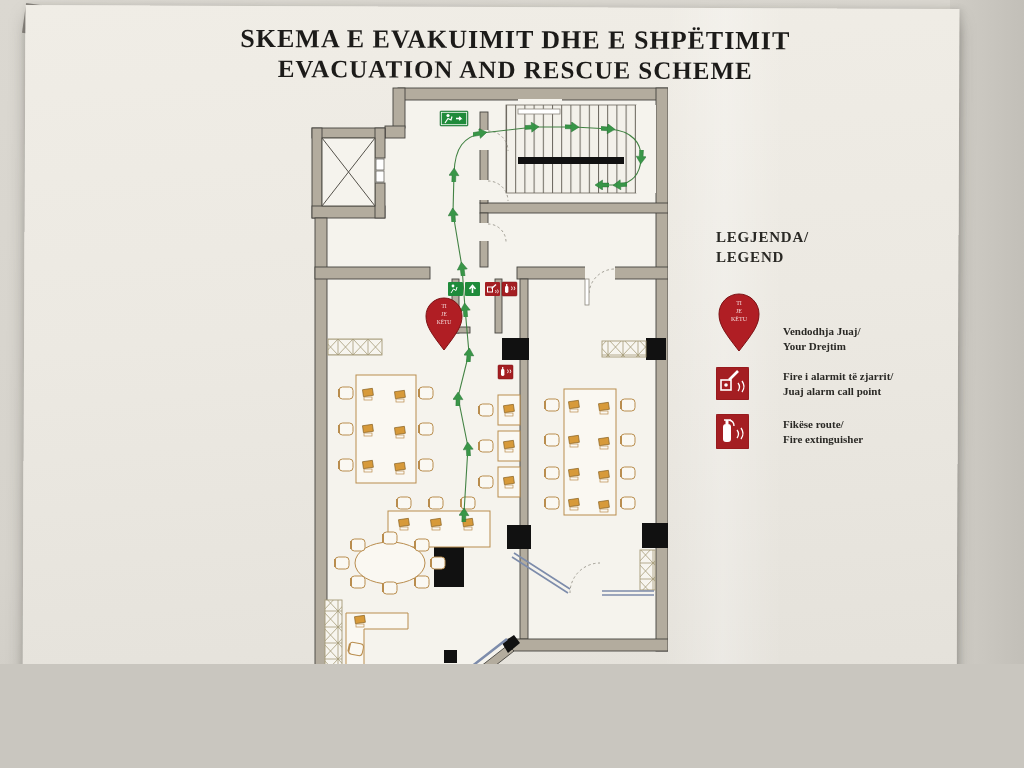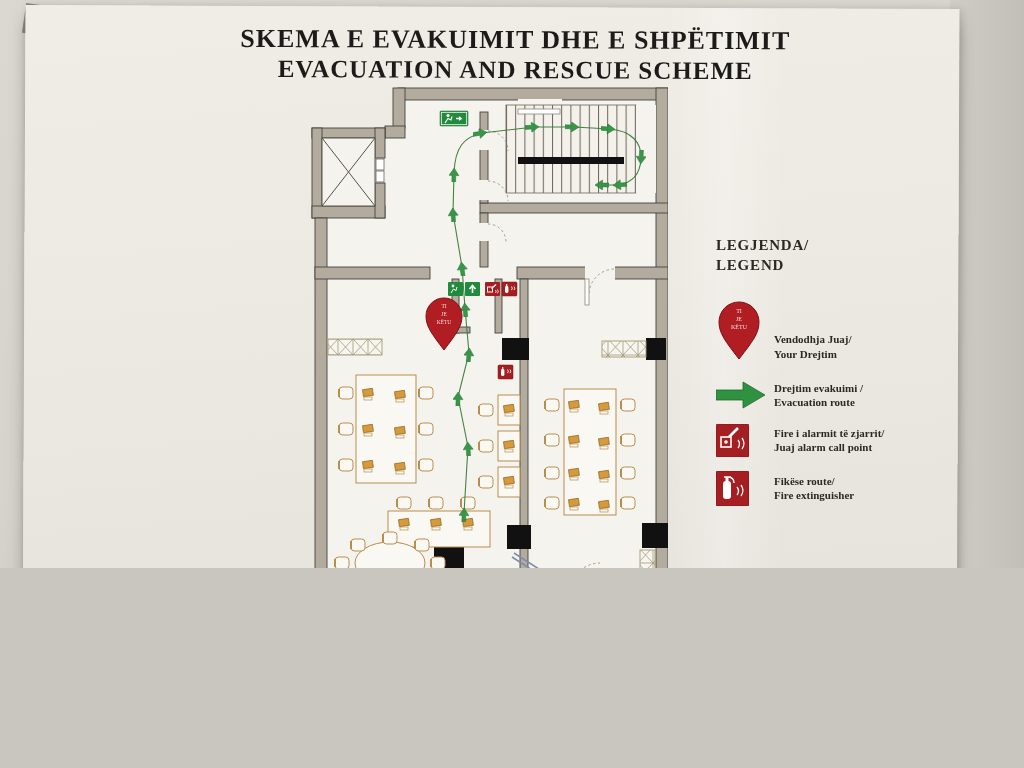--- a/index.html
+++ b/index.html
@@ -1,16 +1,16 @@
 <!DOCTYPE html>
 <html><head>
 <meta charset="utf-8">
 <style>
   html,body{margin:0;padding:0;background:#c9c6bf;}
-  #stage{position:relative;width:1024px;height:568px;overflow:hidden;
+  #stage{position:relative;width:1024px;height:664px;overflow:hidden;
          font-family:"Liberation Serif","DejaVu Serif",serif;
          background:linear-gradient(160deg,#dbd8d1 0%,#d6d3cc 55%,#c4c1ba 100%);}
   
   .wall-right{position:absolute;right:0;top:0;width:74px;height:768px;
               background:linear-gradient(90deg,#d0cdc6,#c2bfb8);}
   .wall-bottom{position:absolute;left:0;top:694px;width:1024px;height:74px;
                background:linear-gradient(180deg,#b9b6af,#cfccc5 60%,#d8d5ce);}
   .corner-mark{position:absolute;left:24px;top:4px;width:16px;height:30px;
                background:#8b8780;transform:rotate(8deg);}
   
@@ -20,23 +20,23 @@
           box-shadow:0 10px 18px -4px rgba(55,53,48,.55), 2px 0 6px rgba(80,78,72,.18);}
   .sheen{position:absolute;left:640px;top:0;width:120px;height:692px;pointer-events:none;
          background:linear-gradient(90deg,rgba(255,255,255,0),rgba(255,255,255,.25),rgba(255,255,255,0));}
   
   .title{position:absolute;left:180px;top:18px;width:620px;text-align:center;color:#1c1b19;}
   .title .l1{font-size:26px;font-weight:bold;letter-spacing:1px;line-height:1.15;}
   .title .l2{font-size:25px;font-weight:bold;letter-spacing:1px;line-height:1.2;}
   
   .plan{position:absolute;left:278px;top:83px;}
   
-  .legend{position:absolute;left:716px;top:236px;width:210px;color:#2a2925;font-family:Liberation Serif, serif;}
+  .legend{position:absolute;left:716px;top:228px;width:210px;color:#2a2925;font-family:Liberation Serif, serif;}
   .legend h2{margin:0;font-size:15px;font-weight:600;letter-spacing:.8px;line-height:1.3;}
-  .lrow{display:flex;align-items:center;margin-top:14px;}
+  .lrow{display:flex;align-items:center;margin-top:14px;gap:9px;}
   .lrow .ic{width:58px;flex:0 0 58px;display:flex;justify-content:flex-start;align-items:center;}
   .lrow .txt{font-size:11px;font-weight:600;line-height:1.3;}
   .lrow.pin-row{margin-top:22px;align-items:flex-end;}
   .lrow.arrow-row{margin-top:20px;}
 </style>
 </head>
 <body>
 
 <div id="stage">
   <div class="wall-right"></div>
@@ -286,31 +286,20 @@
             <text x="0" y="-30" text-anchor="middle" font-size="6" fill="#f4d9d9">KËTU</text>
           </g>
         </svg>
       </span>
       <span class="txt">
         <span>Vendodhja Juaj/</span><br>
         <span>Your Drejtim</span>
       </span>
     </div>
 
-    <div class="lrow arrow-row">
-      <span class="ic">
-        <svg width="50" height="28" viewBox="0 0 50 28">
-          <path d="M0,9 L27,9 L27,1 L49,14 L27,27 L27,19 L0,19 Z" fill="#2f9240" stroke="#1d6b2b" stroke-width="0.8"></path>
-        </svg>
-      </span>
-      <span class="txt">
-        <span>Drejtim evakuimi /</span><br>
-        <span>Evacuation route</span>
-      </span>
-    </div>
 
 
     <div class="lrow">
       <span class="ic">
         <svg width="33" height="33" viewBox="0 0 33 33">
           <rect width="33" height="33" rx="1.5" fill="#a41e22" stroke="#7c1215" stroke-width="0.6"></rect>
           <rect x="5" y="13" width="10" height="10" fill="none" stroke="#fff" stroke-width="1.6"></rect>
           <circle cx="10" cy="18" r="1.8" fill="#fff"></circle>
           <path d="M22,4 L13,13" stroke="#fff" stroke-width="2.6"></path>
           <path d="M22,16 q3,4 0,8 M26,14 q4,5.5 0,11" stroke="#fff" stroke-width="1.3" fill="none"></path>

